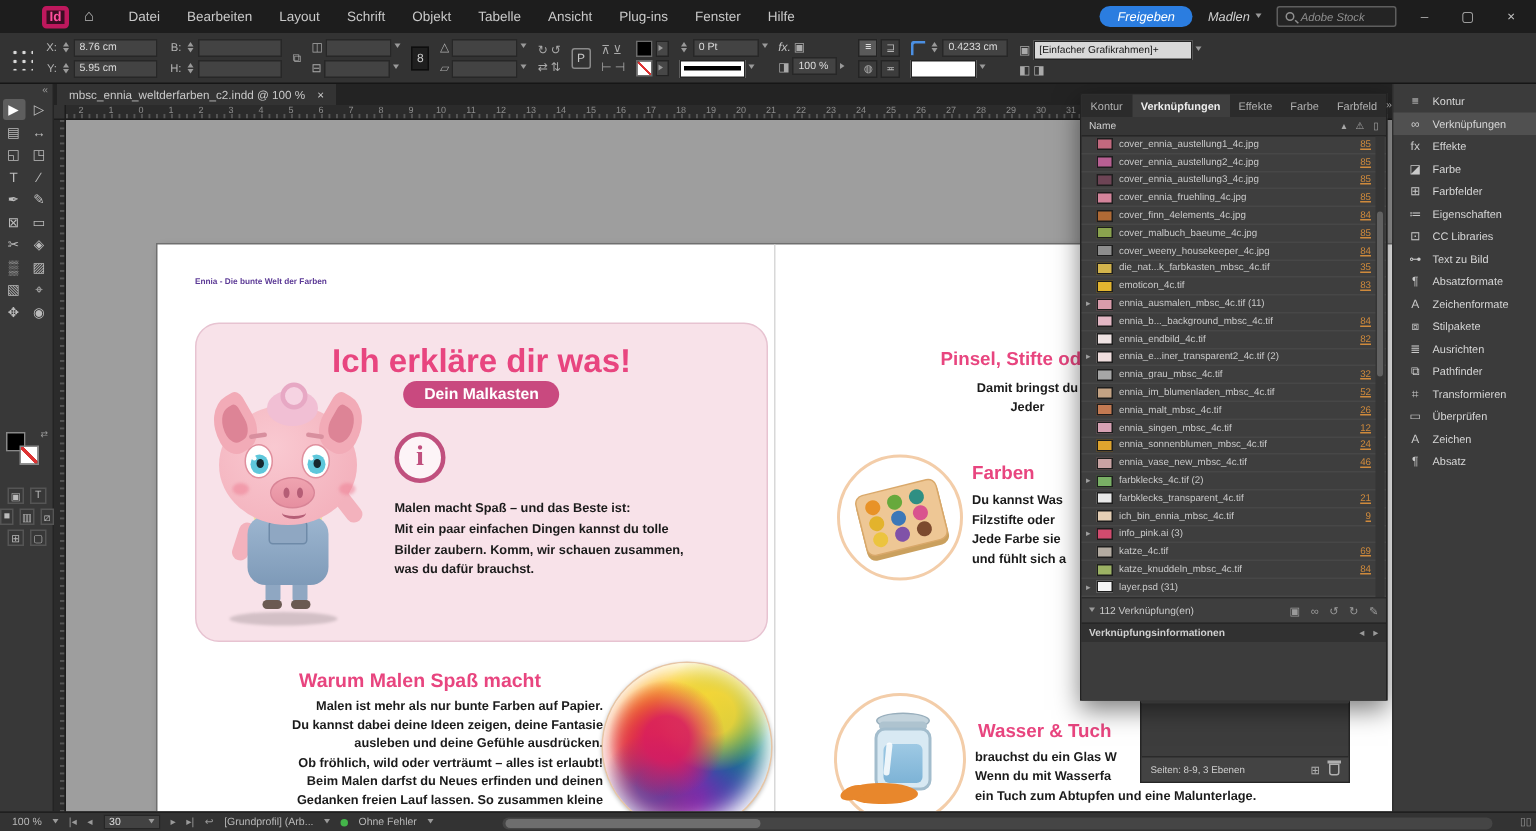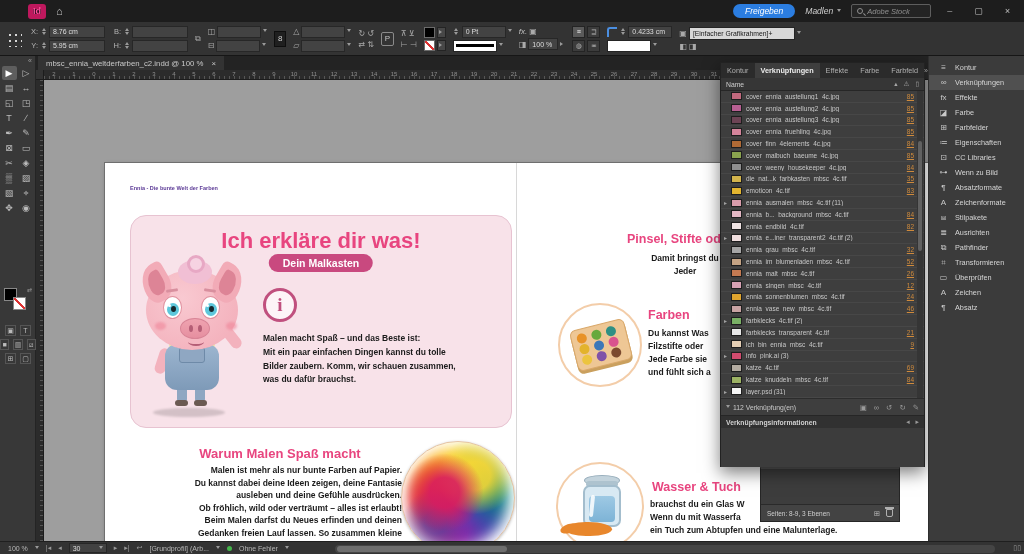--- a/index.html
+++ b/index.html
@@ -1,21 +1,21 @@
 <!DOCTYPE html>
 <html><head>
 <meta charset="utf-8">
 <style>
   html,body{margin:0;padding:0;background:#1e1e1e;width:1024px;height:554px;overflow:hidden;
     font-family:"Liberation Sans","DejaVu Sans",sans-serif;-webkit-font-smoothing:antialiased;}
   *{box-sizing:border-box;}
 
   
   #menubar{position:absolute;left:0;top:0;width:1024px;height:22px;background:#1d1d1d;display:flex;align-items:center;color:#c9c9c9;font-size:9px;z-index:20;}
-  #id-logo{width:18px;height:15px;margin-left:28px;background:#3a0d22;border:5px solid #be185d;border-radius:3px;color:#ff4f9e;font-size:9px;font-weight:bold;display:flex;align-items:center;justify-content:center;}
+  #id-logo{width:18px;height:15px;margin-left:28px;background:#3a0d22;border:3px solid #be185d;border-radius:3px;color:#ff4f9e;font-size:9px;font-weight:bold;display:flex;align-items:center;justify-content:center;}
   .home{margin-left:10px;font-size:11px;color:#bbb;}
   #menu-items{display:flex;margin-left:14px;gap:0;}
   .menu-item{padding:0 9px;line-height:22px;cursor:default;}
   #menubar-right{margin-left:auto;display:flex;align-items:center;gap:10px;margin-right:8px;font-style:italic;}
   #share-btn{background:#2b7de0;color:#fff;border-radius:9px;padding:2px 12px;font-size:8.5px;}
   #user-menu{display:flex;align-items:center;gap:4px;font-size:8.5px;color:#d0d0d0;}
   #stock-search{width:80px;height:14px;border:1px solid #5e5e5e;border-radius:2px;display:flex;align-items:center;gap:4px;padding:0 5px;color:#8f8f8f;font-size:7.5px;background:#242424;}
   .mag{width:6px;height:6px;border:1px solid #8f8f8f;border-radius:50%;position:relative;flex:0 0 auto;}
   .mag::after{content:"";position:absolute;left:5px;top:5px;width:3px;height:1px;background:#8f8f8f;transform:rotate(45deg);}
   .winbtn{font-size:9px;color:#c0c0c0;padding:0 6px;}
@@ -198,20 +198,43 @@
   #sb-track{position:absolute;left:335px;top:2.5px;width:660px;height:8px;background:#454545;border-radius:4px;}
   #sb-thumb{position:absolute;left:2px;top:1px;width:170px;height:6px;background:#6e6e6e;border-radius:3px;}
   #sb-right{position:absolute;right:3px;display:flex;gap:3px;color:#9a9a9a;font-size:7px;}
 </style>
 </head>
 <body>
 
 <div id="menubar">
   <div id="id-logo">Id</div>
   <span class="home">⌂</span>
+  <div id="menu-items">
+
+      <span class="menu-item">Datei</span>
+
+      <span class="menu-item">Bearbeiten</span>
+
+      <span class="menu-item">Layout</span>
+
+      <span class="menu-item">Schrift</span>
+
+      <span class="menu-item">Objekt</span>
+
+      <span class="menu-item">Tabelle</span>
+
+      <span class="menu-item">Ansicht</span>
+
+      <span class="menu-item">Plug-ins</span>
+
+      <span class="menu-item">Fenster</span>
+
+      <span class="menu-item">Hilfe</span>
+
+  </div>
   <div id="menubar-right">
     <span id="share-btn">Freigeben</span>
     <span id="user-menu">
         <span>Madlen</span>
         <span class="tri-d"></span>
       </span>
     <span id="stock-search">
       <span class="mag"></span>
       <span>Adobe Stock</span>
     </span>
@@ -978,21 +1001,21 @@
       <span>Eigenschaften</span>
     </div>
 
     <div class="dock-item" title="CC Libraries">
       <span class="dicon">⊡</span>
       <span>CC Libraries</span>
     </div>
 
     <div class="dock-item" title="Text zu Bild">
       <span class="dicon">⊶</span>
-      <span>Wenn zu Bild</span>
+      <span>Text zu Bild</span>
     </div>
 
     <div class="dock-item" title="Absatzformate">
       <span class="dicon">¶</span>
       <span>Absatzformate</span>
     </div>
 
     <div class="dock-item" title="Zeichenformate">
       <span class="dicon">A</span>
       <span>Zeichenformate</span>

